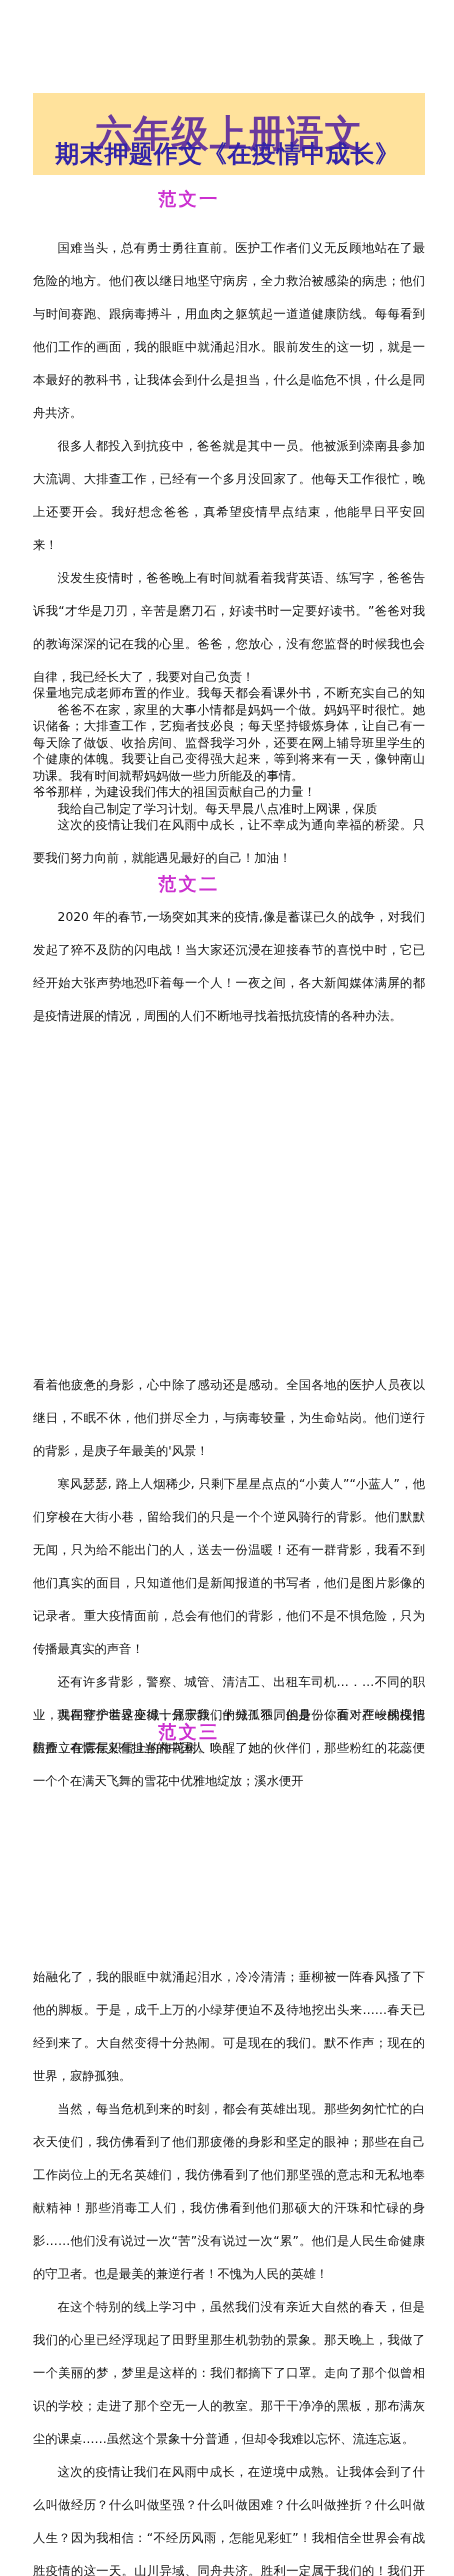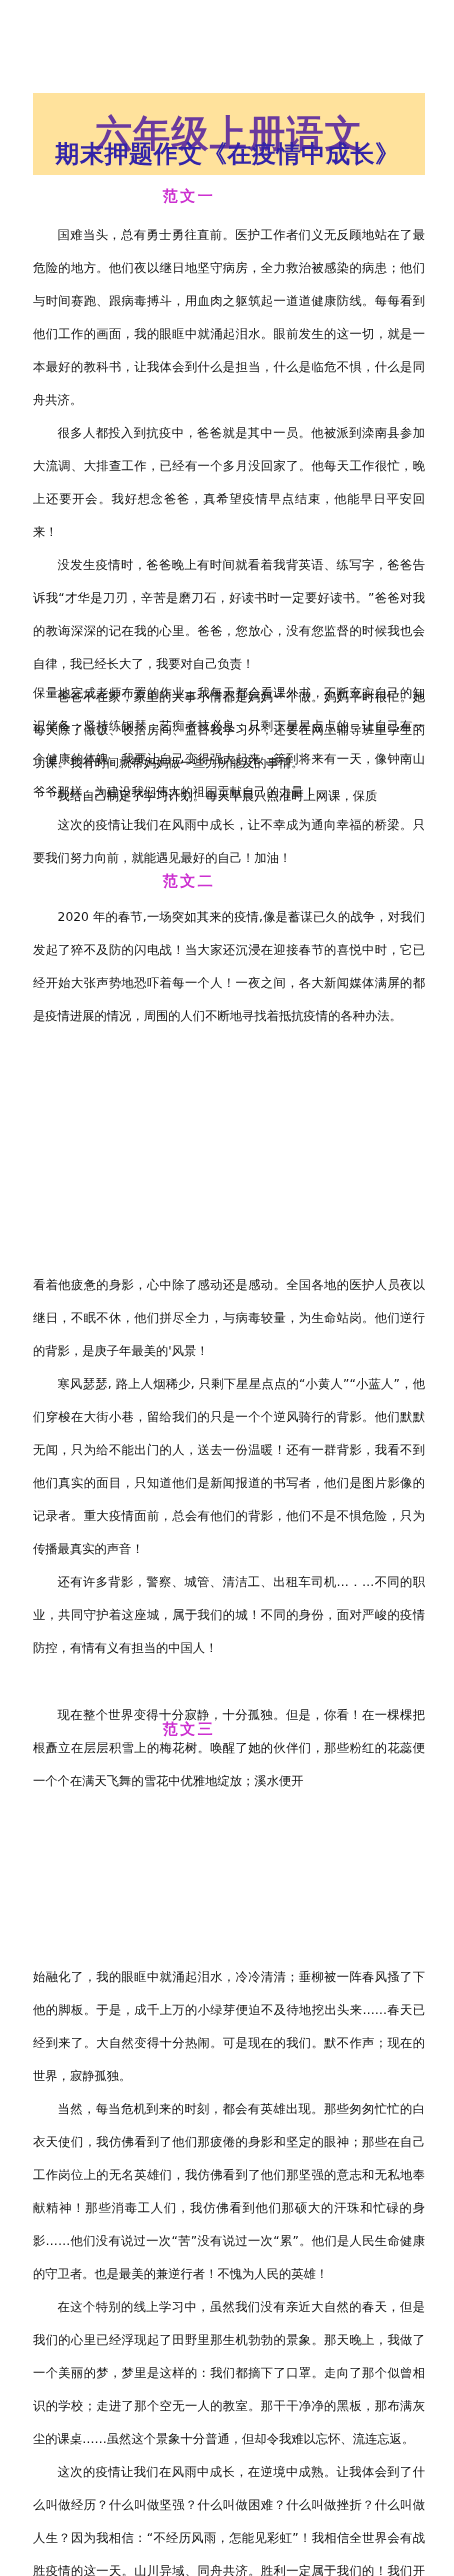--- a/index.html
+++ b/index.html
@@ -50,21 +50,21 @@
       color: #3324A8;
       letter-spacing: 0.6px;
     }
     .section-heading {
       position: absolute;
       left: 0;
       width: 378px;
       text-align: center;
       font-family: "DejaVu Serif", serif;
       font-weight: bold;
-      font-size: 15px;
+      font-size: 18px;
       color: #CC30D0;
       letter-spacing: 2.5px;
     }
     .block {
       position: absolute;
       left: 33px;
       width: 392px;
       font-size: 12.3px;
       line-height: 33px;
       text-align: justify;
@@ -84,40 +84,40 @@
 <div class="page">
 
   <div class="banner">
     <span class="banner-title">六年级上册语文</span>
   </div>
 
   <div class="subtitle">期末押题作文《在疫情中成长》</div>
 
   <div class="section-heading" style="top:187px;">范文一</div>
 
-  <div class="block" style="top:219px;">
+  <div class="block" style="top:232px;">
     <p class="para">国难当头，总有勇士勇往直前。医护工作者们义无反顾地站在了最危险的地方。他们夜以继日地坚守病房，全力救治被感染的病患；他们与时间赛跑、跟病毒搏斗，用血肉之躯筑起一道道健康防线。每每看到他们工作的画面，我的眼眶中就涌起泪水。眼前发生的这一切，就是一本最好的教科书，让我体会到什么是担当，什么是临危不惧，什么是同舟共济。</p>
     <p class="para">很多人都投入到抗疫中，爸爸就是其中一员。他被派到滦南县参加大流调、大排查工作，已经有一个多月没回家了。他每天工作很忙，晚上还要开会。我好想念爸爸，真希望疫情早点结束，他能早日平安回来！</p>
     <p class="para">没发生疫情时，爸爸晚上有时间就看着我背英语、练写字，爸爸告诉我“才华是刀刃，辛苦是磨刀石，好读书时一定要好读书。”爸爸对我的教诲深深的记在我的心里。爸爸，您放心，没有您监督的时候我也会自律，我已经长大了，我要对自己负责！</p>
     <p class="para">爸爸不在家，家里的大事小情都是妈妈一个做。妈妈平时很忙。她每天除了做饭、收拾房间、监督我学习外，还要在网上辅导班里学生的功课。我有时间就帮妈妈做一些力所能及的事情。</p>
     <p class="para">我给自己制定了学习计划。每天早晨八点准时上网课，保质</p>
   </div>
 
   <div class="block" style="top:677px;">
-    <p class="para cont">保量地完成老师布置的作业。我每天都会看课外书，不断充实自己的知识储备；坚持练钢琴，艺痴者技必良；只剩下星星点点的，让自己有一个健康的体魄。我要让自己变得强大起来，等到将来有一天，像钟南山爷爷那样，为建设我们伟大的祖国贡献自己的力量！</p>
+    <p class="para cont">保量地完成老师布置的作业。我每天都会看课外书，不断充实自己的知识储备；大排查工作，艺痴者技必良；每天坚持锻炼身体，让自己有一个健康的体魄。我要让自己变得强大起来，等到将来有一天，像钟南山爷爷那样，为建设我们伟大的祖国贡献自己的力量！</p>
     <p class="para">这次的疫情让我们在风雨中成长，让不幸成为通向幸福的桥梁。只要我们努力向前，就能遇见最好的自己！加油！</p>
   </div>
 
   <div class="section-heading" style="top:872px;">范文二</div>
 
   <div class="block" style="top:901px;">
     <p class="para">2020 年的春节,一场突如其来的疫情,像是蓄谋已久的战争，对我们发起了猝不及防的闪电战！当大家还沉浸在迎接春节的喜悦中时，它已经开始大张声势地恐吓着每一个人！一夜之间，各大新闻媒体满屏的都是疫情进展的情况，周围的人们不断地寻找着抵抗疫情的各种办法。</p>
   </div>
 
-  <div class="block" style="top:1269px;">
+  <div class="block" style="top:1369px;">
     <p class="para cont">看着他疲惫的身影，心中除了感动还是感动。全国各地的医护人员夜以继日，不眠不休，他们拼尽全力，与病毒较量，为生命站岗。他们逆行的背影，是庚子年最美的'风景！</p>
     <p class="para">寒风瑟瑟, 路上人烟稀少, 只剩下星星点点的“小黄人”“小蓝人”，他们穿梭在大街小巷，留给我们的只是一个个逆风骑行的背影。他们默默无闻，只为给不能出门的人，送去一份温暖！还有一群背影，我看不到他们真实的面目，只知道他们是新闻报道的书写者，他们是图片影像的记录者。重大疫情面前，总会有他们的背影，他们不是不惧危险，只为传播最真实的声音！</p>
     <p class="para">还有许多背影，警察、城管、清洁工、出租车司机…．…不同的职业，共同守护着这座城，属于我们的城！不同的身份，面对严峻的疫情防控，有情有义有担当的中国人！</p>
   </div>
 
   <div class="section-heading" style="top:1720px;">范文三</div>
 
   <div class="block" style="top:1699px;">
     <p class="para">现在整个世界变得十分寂静，十分孤独。但是，你看！在一棵棵把根矗立在层层积雪上的梅花树。唤醒了她的伙伴们，那些粉红的花蕊便一个个在满天飞舞的雪花中优雅地绽放；溪水便开</p>
   </div>

